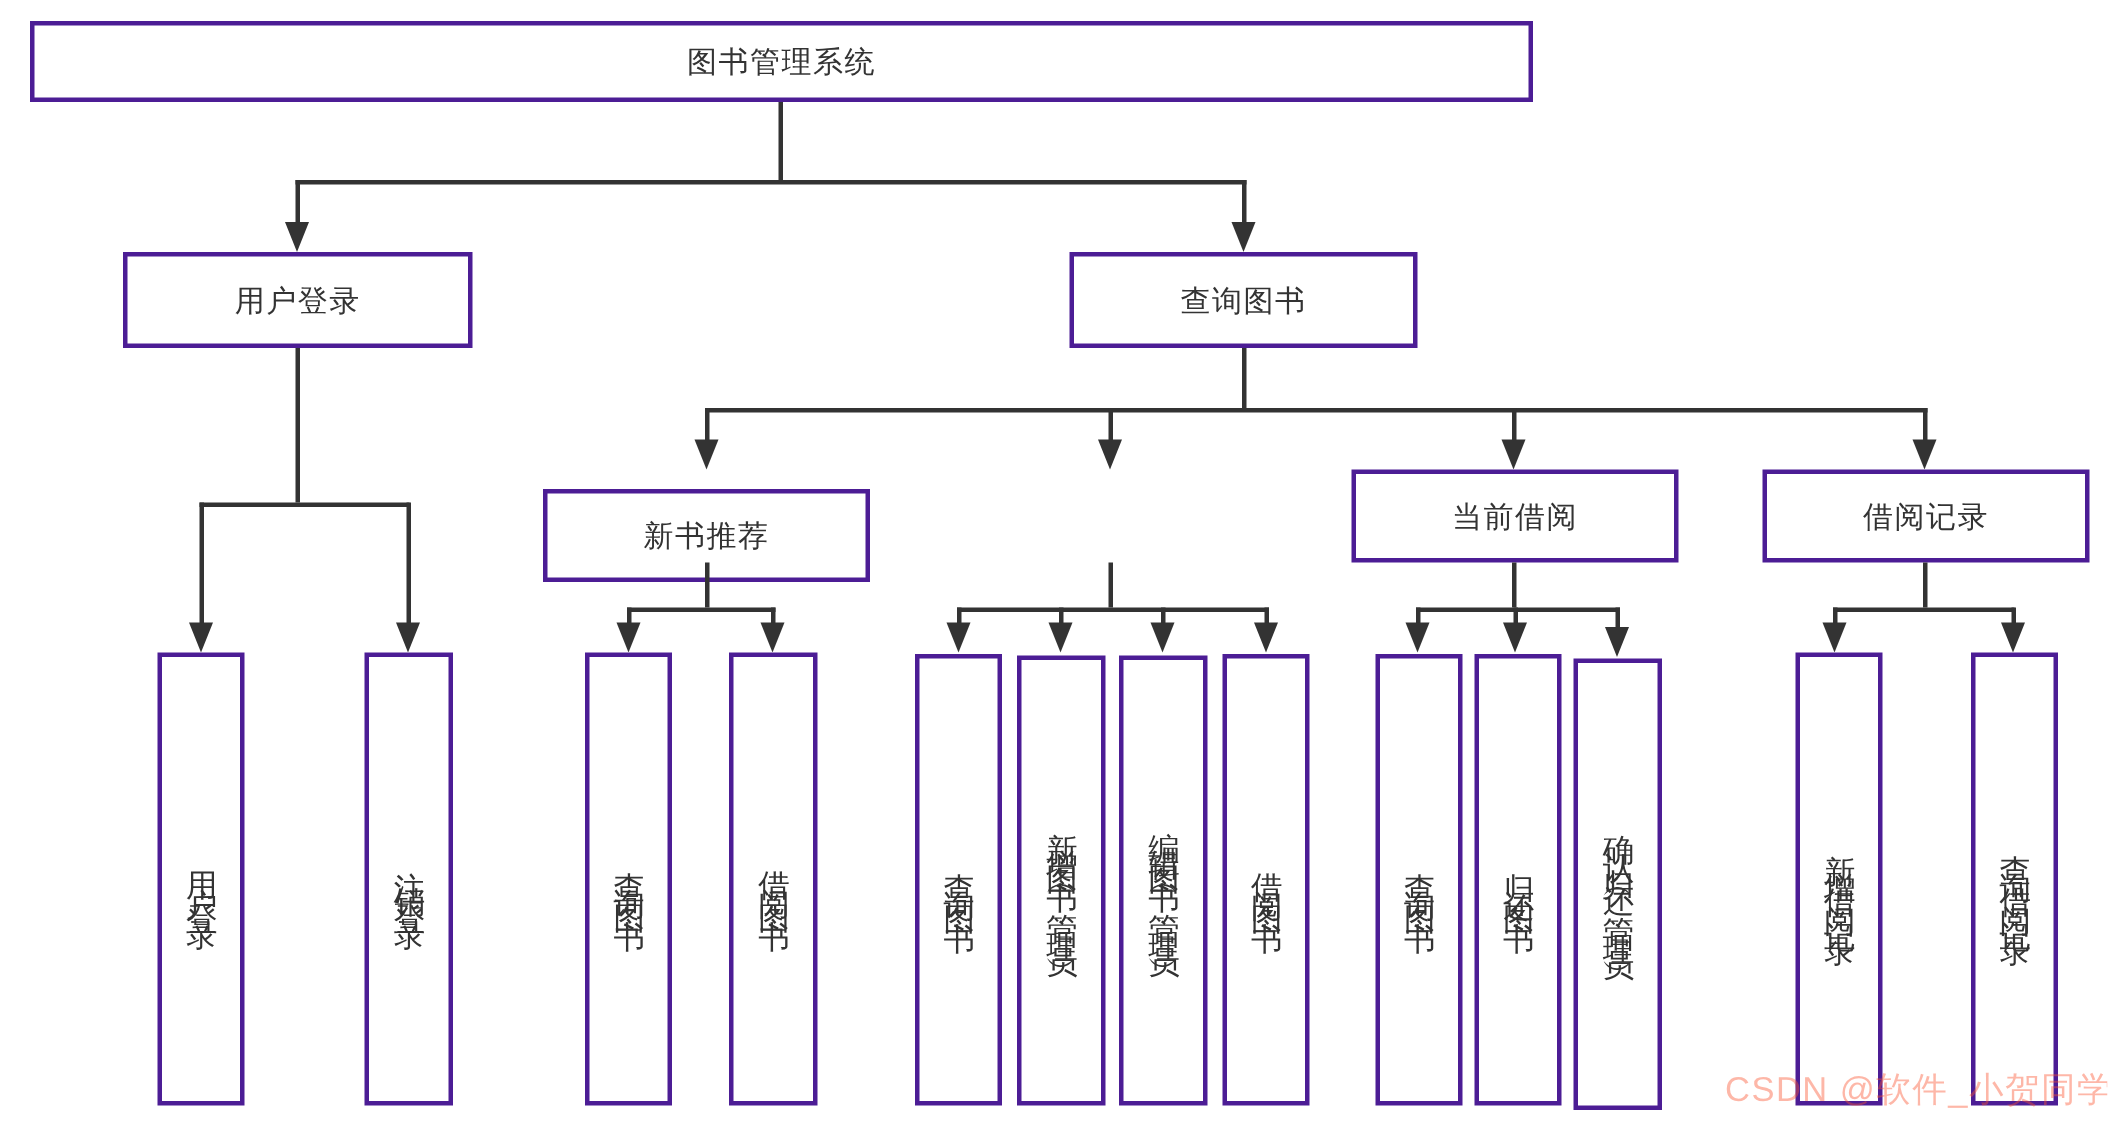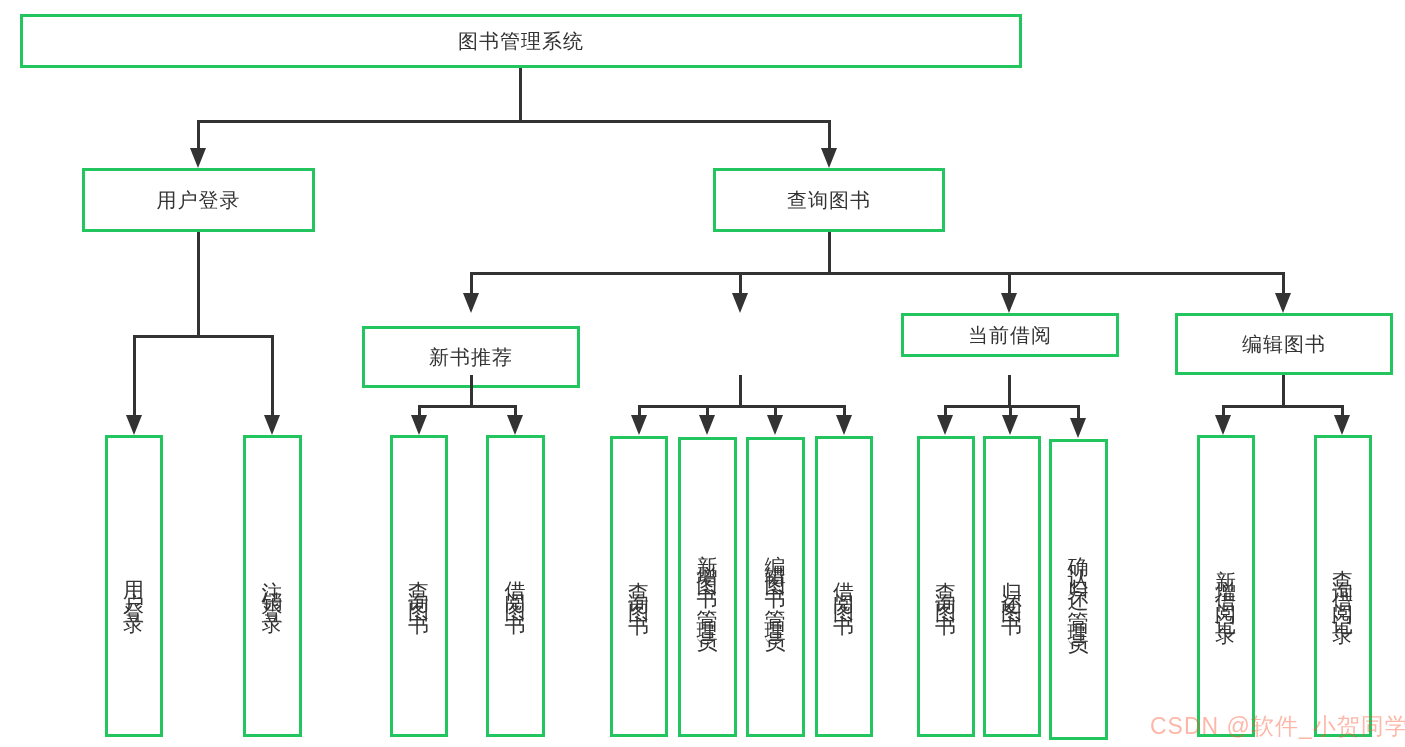--- a/index.html
+++ b/index.html
@@ -2,21 +2,21 @@
 <html><head>
 <meta charset="utf-8">
 <style>
   html,body{margin:0;padding:0;background:#fff;}
   .canvas{
     position:relative;width:1405px;height:747px;background:#ffffff;overflow:hidden;
     font-family:"Liberation Sans","DejaVu Sans",sans-serif;color:#333;
   }
   .box{
     position:absolute;box-sizing:border-box;background:#fff;
-    border:3px solid #22c55e;display:flex;align-items:center;justify-content:center;
+    border:3px solid #4c1d95;display:flex;align-items:center;justify-content:center;
   }
   .hbox{font-size:20px;letter-spacing:1px;color:#333;}
   .leaf .vtext{
     writing-mode:vertical-rl;text-orientation:mixed;
     font-size:21px;letter-spacing:11px;color:#333;line-height:1;
   }
   .vline{position:absolute;width:3px;background:#333;}
   .hline{position:absolute;height:3px;background:#333;}
   .ahead{
     position:absolute;width:0;height:0;
@@ -57,22 +57,22 @@
   <div class="vline" style="left:470px;top:272px;height:23px"></div>
   <div class="ahead" style="left:463px;top:293px"></div>
   <div class="vline" style="left:739px;top:272px;height:23px"></div>
   <div class="ahead" style="left:732px;top:293px"></div>
   <div class="vline" style="left:1008px;top:272px;height:23px"></div>
   <div class="ahead" style="left:1001px;top:293px"></div>
   <div class="vline" style="left:1282px;top:272px;height:23px"></div>
   <div class="ahead" style="left:1275px;top:293px"></div>
 
   <div class="box hbox" style="left:362px;top:326px;width:218px;height:62px">新书推荐</div>
-  <div class="box hbox" style="left:901px;top:313px;width:218px;height:44px">当前借阅</div>
-  <div class="box hbox" style="left:1175px;top:313px;width:218px;height:62px">编辑图书</div>
+  <div class="box hbox" style="left:901px;top:313px;width:218px;height:62px">当前借阅</div>
+  <div class="box hbox" style="left:1175px;top:313px;width:218px;height:62px">借阅记录</div>
 
   <div class="vline" style="left:470px;top:375px;height:30px"></div>
   <div class="hline" style="left:418px;top:405px;width:99px"></div>
   <div class="vline" style="left:418px;top:405px;height:12px"></div>
   <div class="ahead" style="left:411px;top:415px"></div>
   <div class="vline" style="left:514px;top:405px;height:12px"></div>
   <div class="ahead" style="left:507px;top:415px"></div>
 
   <div class="vline" style="left:739px;top:375px;height:30px"></div>
   <div class="hline" style="left:638px;top:405px;width:208px"></div>

